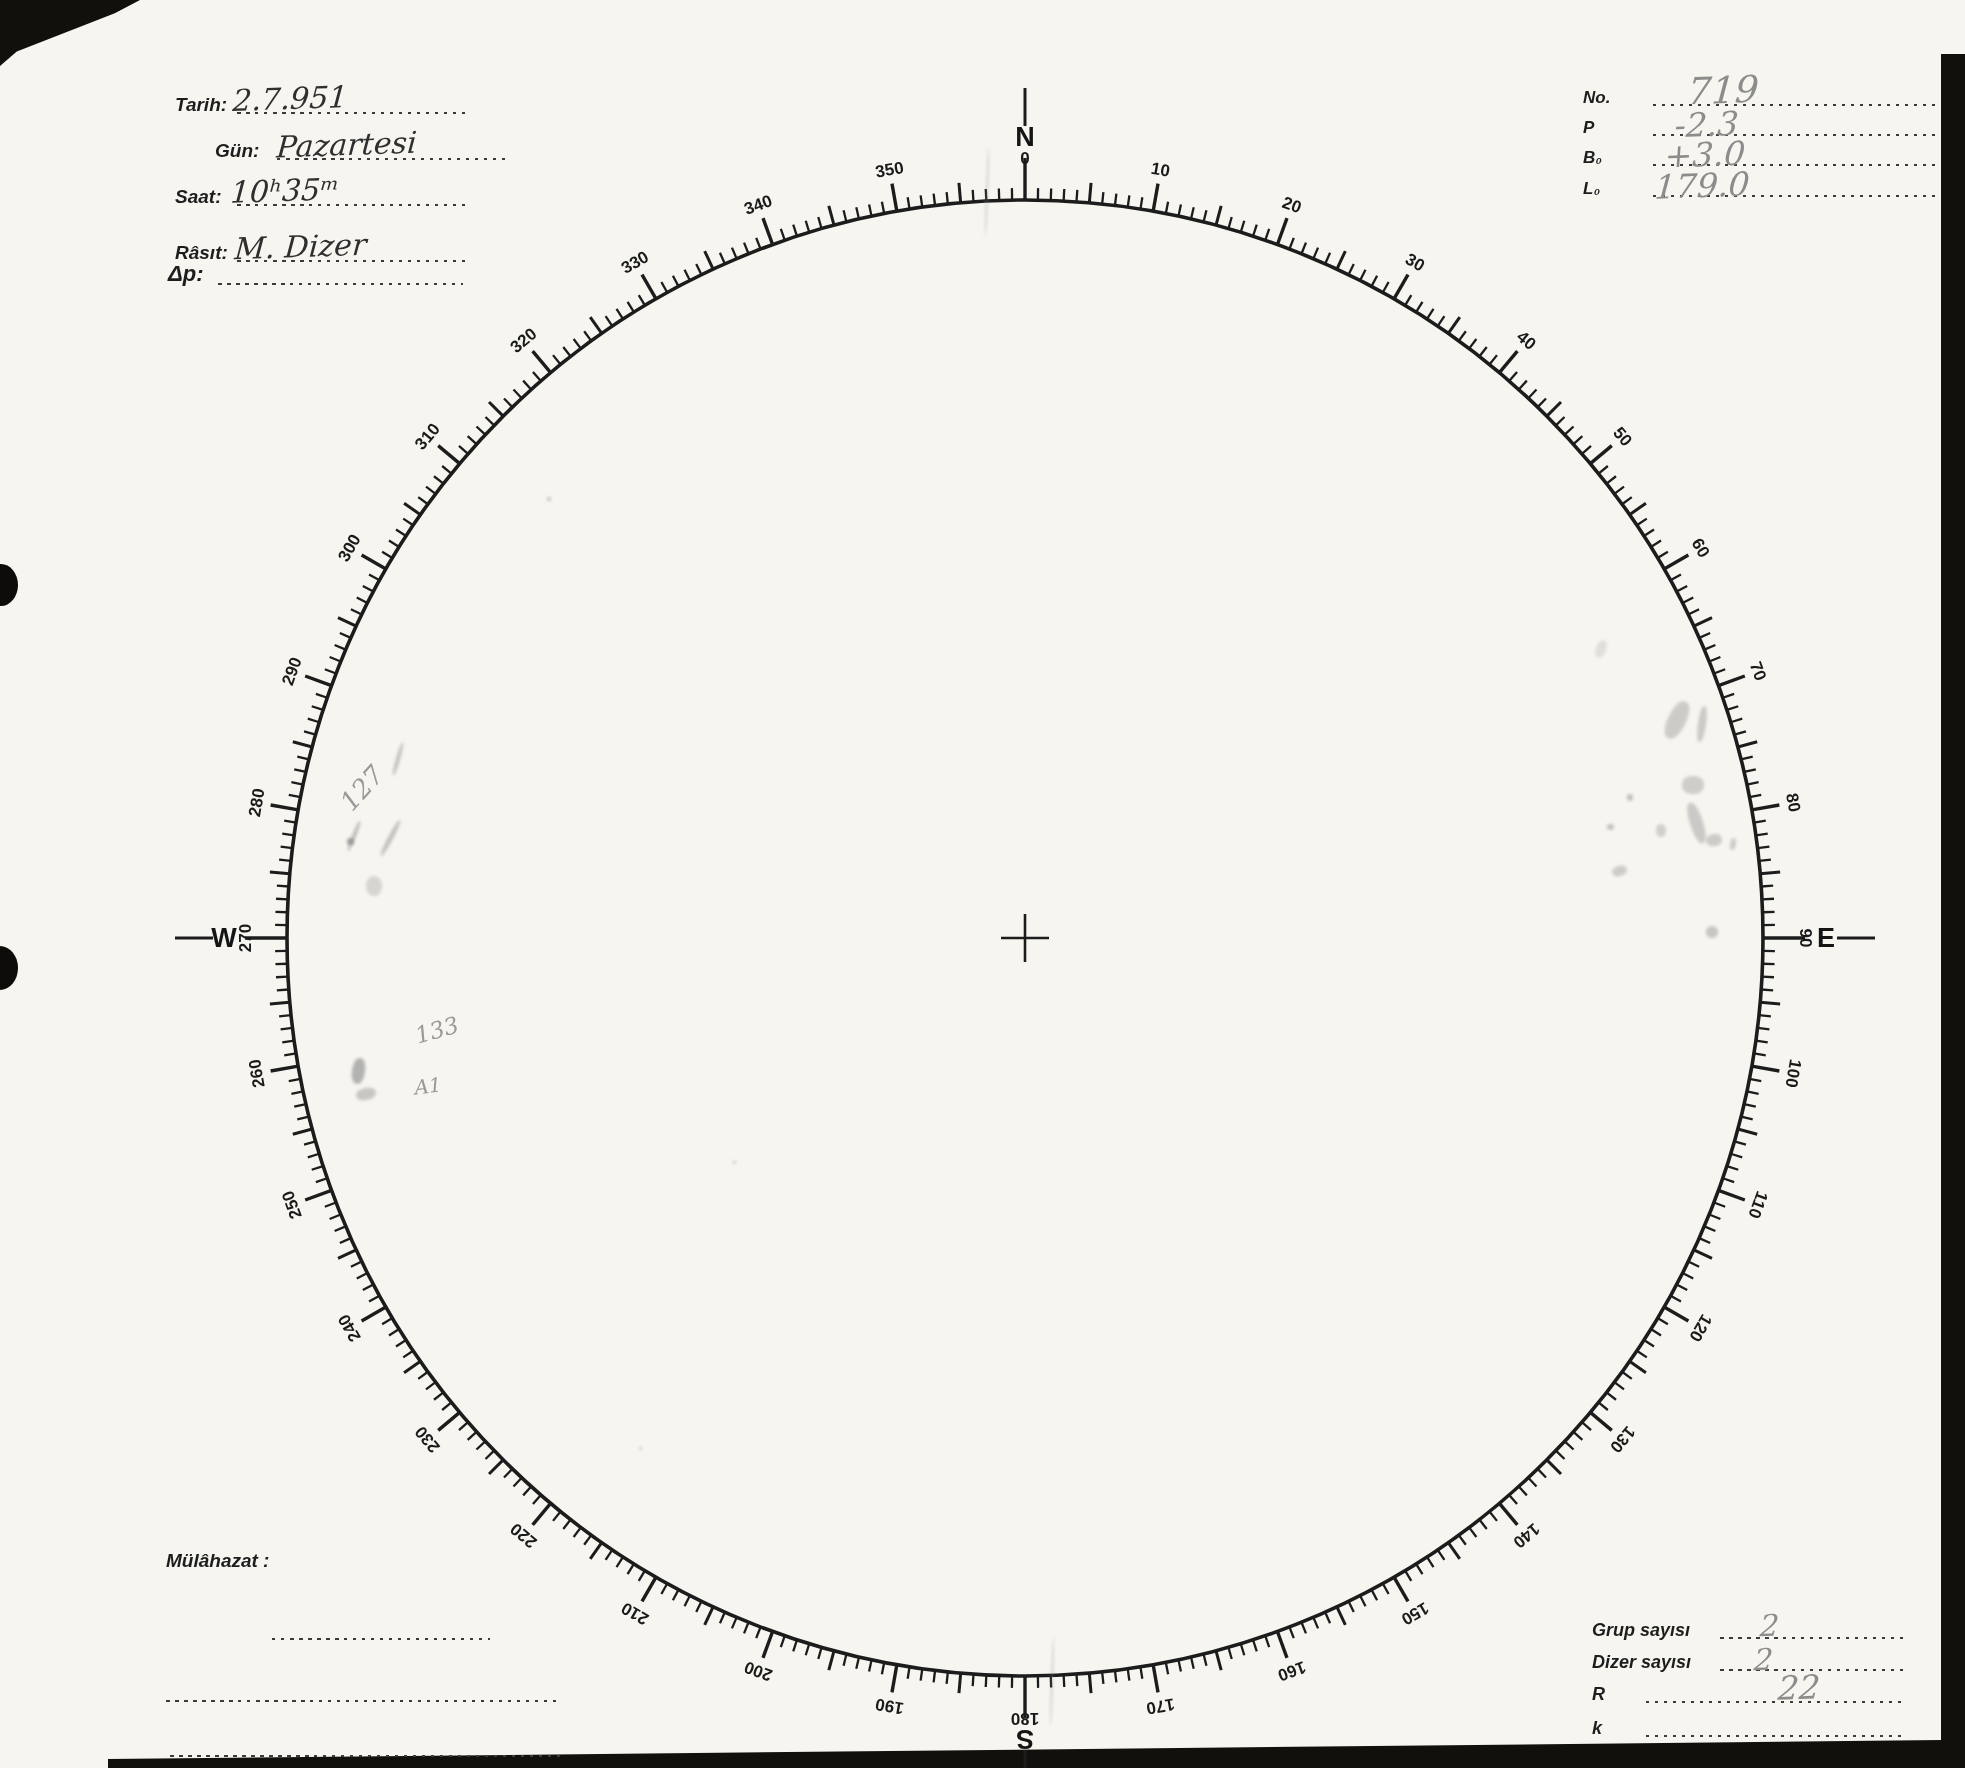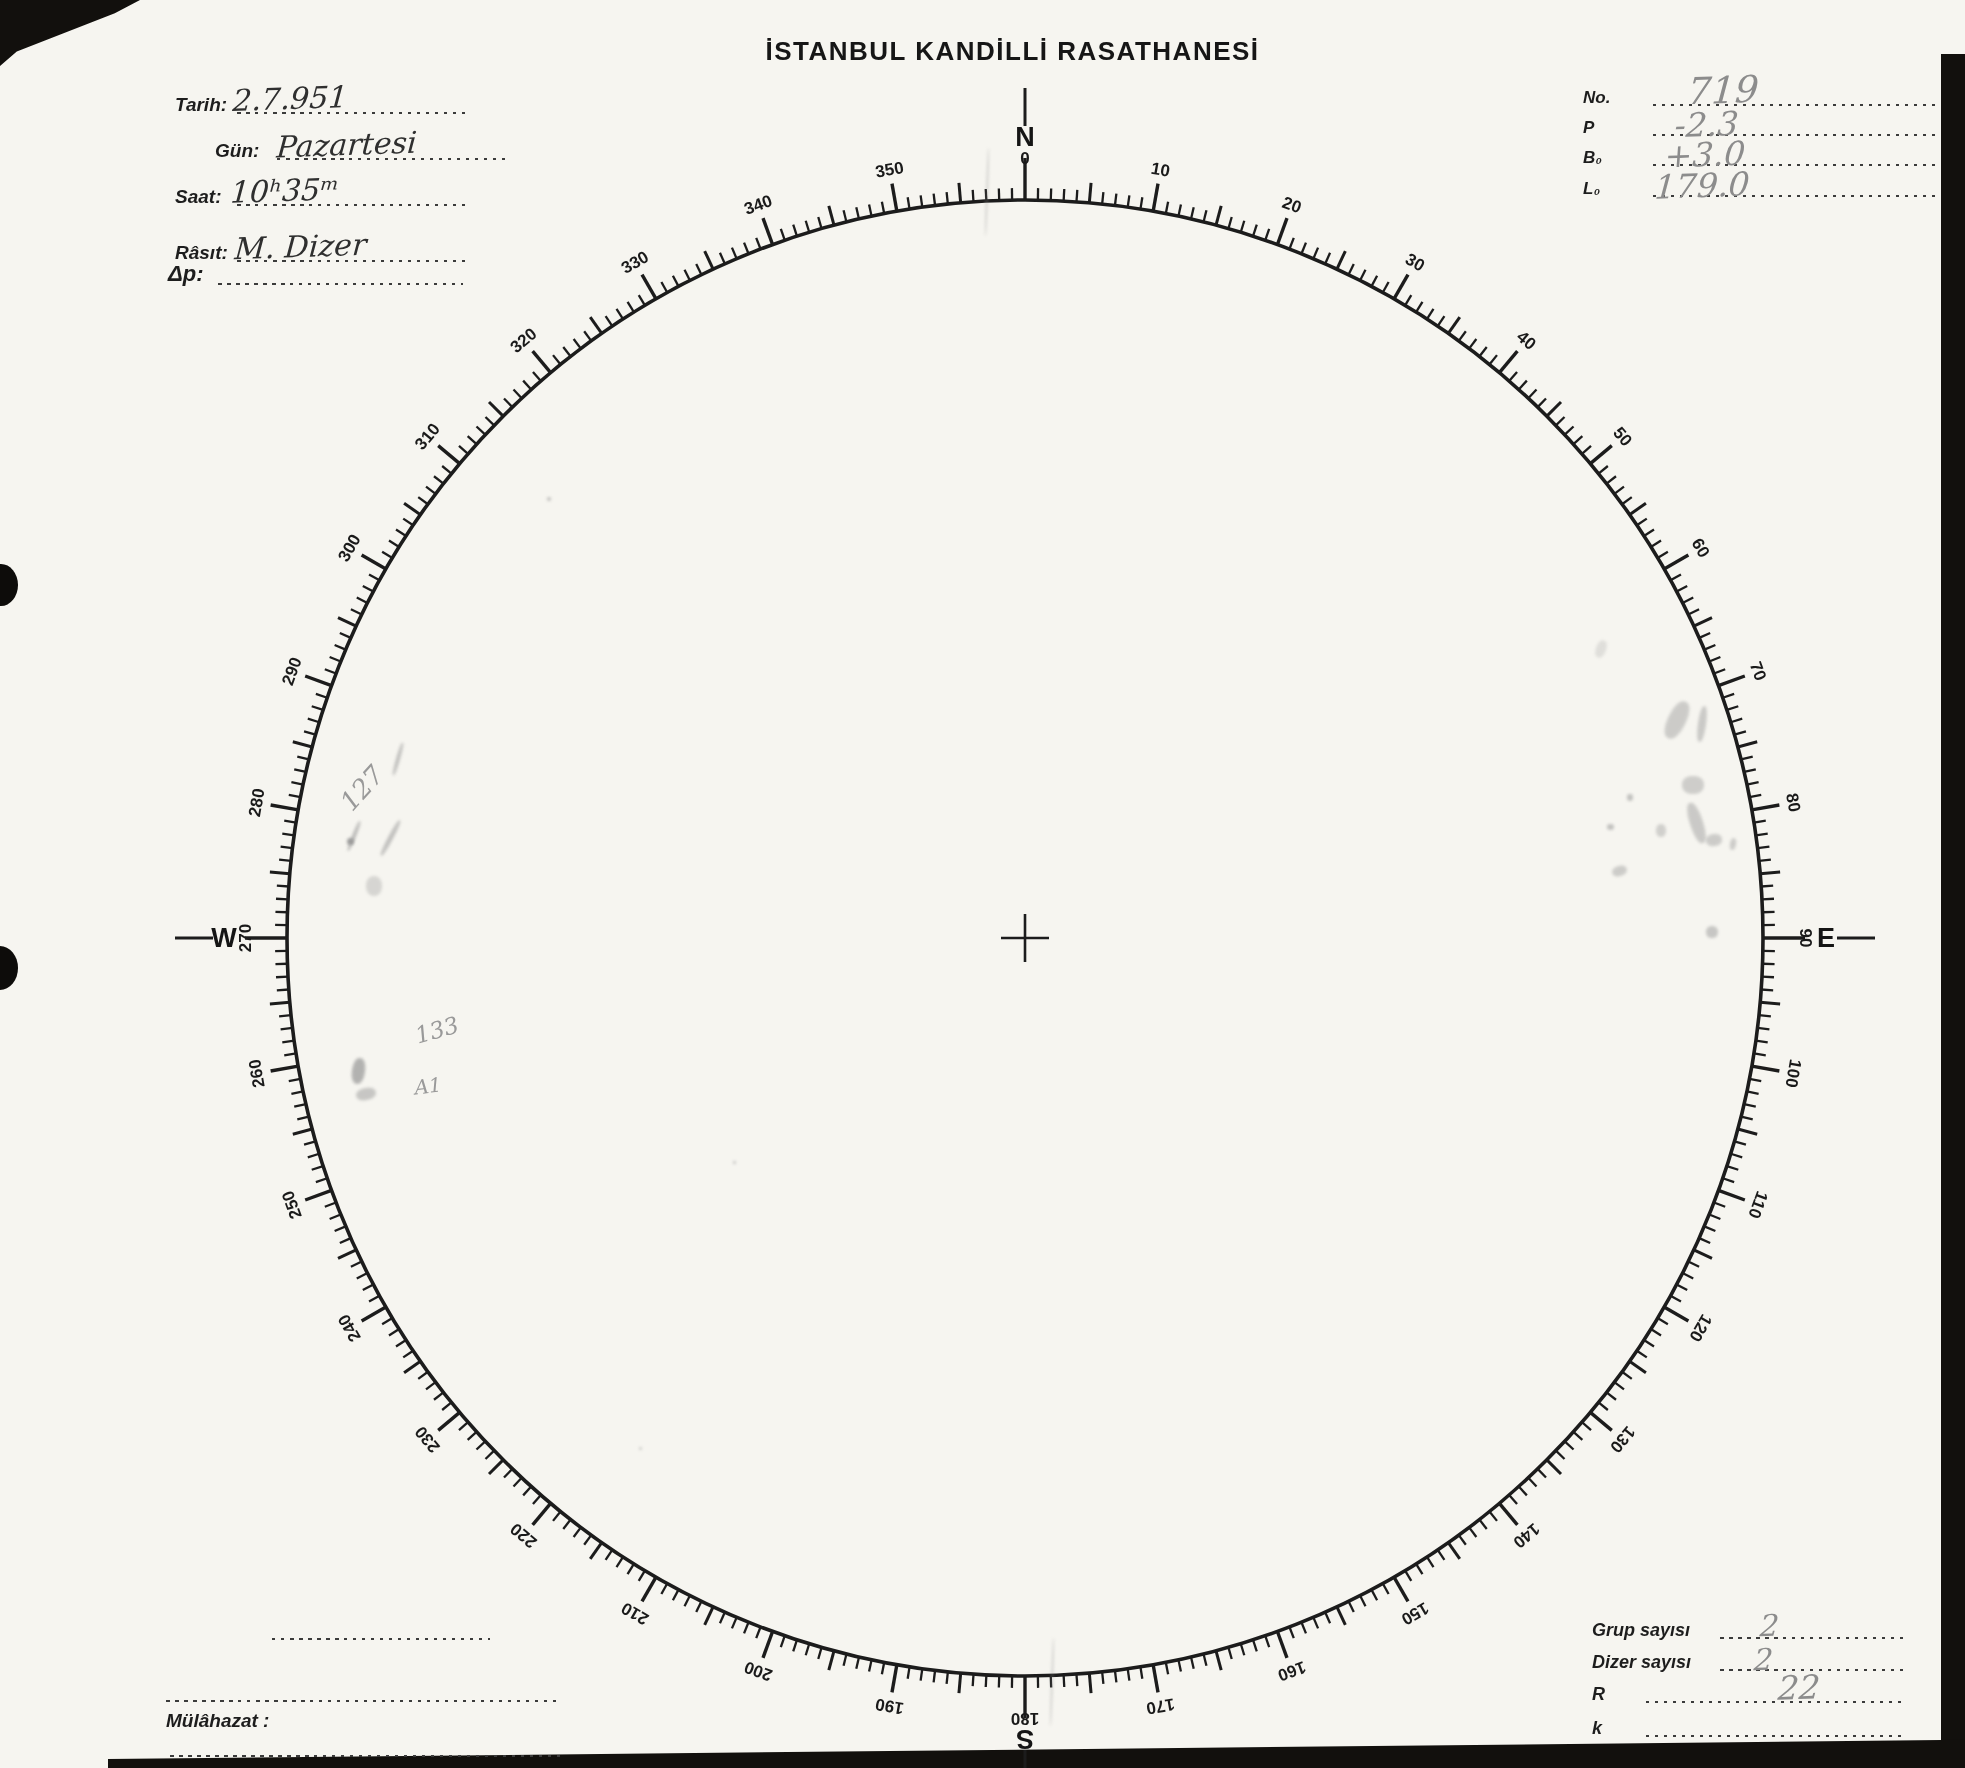--- a/index.html
+++ b/index.html
@@ -60,21 +60,20 @@
 <body>
 
 <div class="page">
 
   <div class="artifact" style="left:0;top:0;width:140px;height:66px;clip-path:polygon(0 0,100% 0,82% 20%,12% 78%,0 100%);"></div>
   <div class="artifact" style="left:1941px;top:54px;width:24px;height:1714px;"></div>
   <div class="artifact" style="left:108px;top:1736px;width:1857px;height:32px;clip-path:polygon(0 72%,100% 12%,100% 100%,0 100%);"></div>
   <div class="artifact punch" style="left:-16px;top:564px;width:34px;height:42px;"></div>
   <div class="artifact punch" style="left:-18px;top:946px;width:36px;height:44px;"></div>
 
-  <div class="title">İSTANBUL KANDİLLİ RASATHANESİ</div>
 
   <div class="frow" style="left:175px;top:70px;width:295px;height:46px;">
     <span class="plabel">Tarih:</span>
     <span class="dotline" style="left:62px;right:0;bottom:2px;"></span>
     <span class="hw hw-ink" style="left:58px;bottom:0;font-size:30px;">2.7.951</span>
   </div>
   <div class="frow" style="left:175px;top:116px;width:295px;height:46px;margin-left:40px;">
     <span class="plabel">Gün:</span>
     <span class="dotline" style="left:62px;right:0;bottom:2px;"></span>
     <span class="hw hw-ink" style="left:62px;bottom:0;font-size:30px;">Pazartesi</span>
@@ -108,21 +107,21 @@
     <span class="plabel" style="bottom:6px;font-size:17px;">B₀</span>
     <span class="dotline" style="left:70px;right:5px;bottom:8px;"></span>
     <span class="hw hw-pencil" style="left:82px;bottom:0;font-size:33px;">+3.0</span>
   </div>
   <div class="frow" style="left:1583px;top:165px;width:360px;height:40px;">
     <span class="plabel" style="bottom:6px;font-size:17px;">L₀</span>
     <span class="dotline" style="left:70px;right:5px;bottom:8px;"></span>
     <span class="hw hw-pencil" style="left:72px;bottom:0;font-size:33px;">179.0</span>
   </div>
 
-  <div class="frow" style="left:166px;top:1686px;width:420px;height:46px;">
+  <div class="frow" style="left:166px;top:1526px;width:420px;height:46px;">
     <span class="plabel">Mülâhazat :</span>
   </div>
   <span class="dotline" style="left:272px;top:1638px;width:218px;"></span>
   <span class="dotline" style="left:166px;top:1700px;width:395px;"></span>
   <span class="dotline" style="left:170px;top:1755px;width:392px;"></span>
 
   <div class="frow" style="left:1592px;top:1607px;width:320px;height:40px;">
     <span class="plabel" style="bottom:6px;font-size:18px;">Grup sayısı</span>
     <span class="dotline" style="left:128px;right:8px;bottom:8px;"></span>
     <span class="hw hw-pencil" style="left:168px;bottom:4px;font-size:30px;">2</span>

